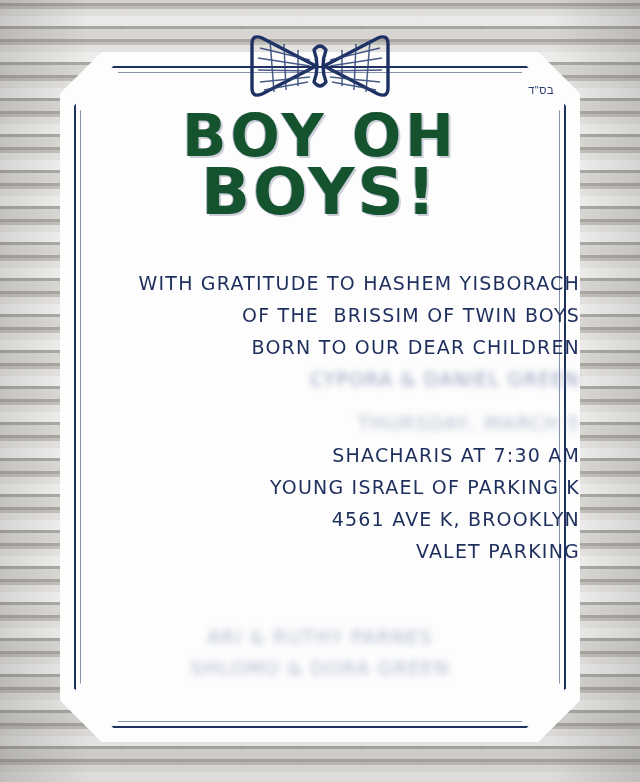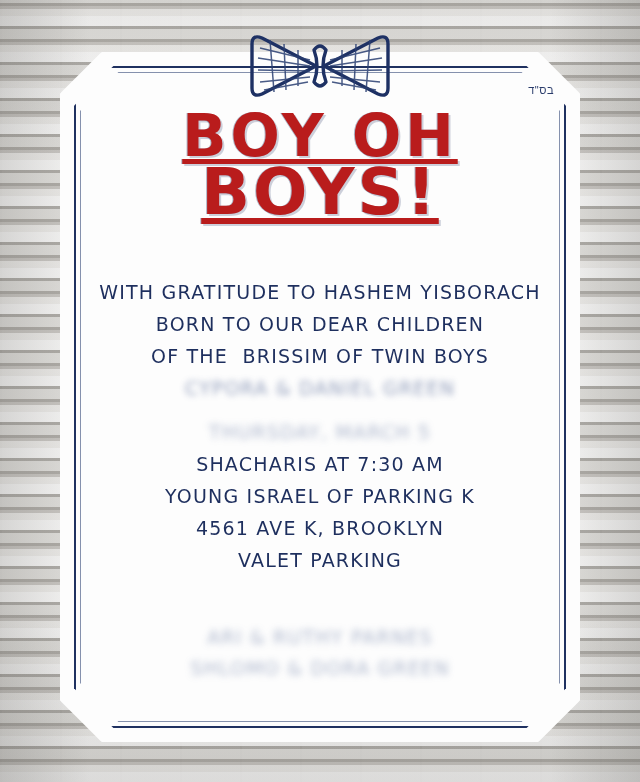--- a/index.html
+++ b/index.html
@@ -115,25 +115,24 @@
     position: absolute;
     right: 26px; top: 32px;
     font-size: 11px;
     color: #2a3c6b;
     letter-spacing: .5px;
   }
 
   #title {
     position: absolute;
     left: 0; right: 0; top: 58px;
-    color: #b91c1c;
+    color: #14532d;
     font-family: "DejaVu Sans", sans-serif;
     font-weight: bold;
     line-height: .92;
-    text-decoration: underline;
   }
   #title .l1 {
     display: block;
     font-size: 58px;
     letter-spacing: 4px;
     text-shadow:
       2px 2px 0 rgba(30,47,94,0.22),
       -1px 0 0 rgba(30,47,94,0.35);
   }
   #title .l2 {
@@ -142,26 +141,27 @@
     letter-spacing: 3px;
     margin-top: 0;
     text-shadow:
       2px 2px 0 rgba(30,47,94,0.22),
       -1px 0 0 rgba(30,47,94,0.35);
   }
 
   #body {
     position: absolute;
     left: 0; right: 0;
-    top: 224px;
+    top: 215px;
     color: #1e2f5e;
     font-family: "DejaVu Sans", sans-serif;
     font-size: 19px;
     letter-spacing: 1.2px;
     line-height: 32px;
+    text-align: right;
   }
   #body .line { display: block; white-space: pre; }
   #body .gap  { display: block; height: 12px; }
 
   .blurred {
     color: #6f7fa6;
     filter: blur(3.2px);
     opacity: .75;
   }
   .blurred-strong {
@@ -224,22 +224,22 @@
 
     <div id="bsd">בס"ד</div>
 
     <div id="title">
       <span class="l1">BOY OH</span>
       <span class="l2">BOYS!</span>
     </div>
 
     <div id="body">
       <span class="line">WITH GRATITUDE TO HASHEM YISBORACH</span>
+      <span class="line">OF THE  BRISSIM OF TWIN BOYS</span>
       <span class="line">BORN TO OUR DEAR CHILDREN</span>
-      <span class="line">OF THE  BRISSIM OF TWIN BOYS</span>
       <span class="line blurred">CYPORA &amp; DANIEL GREEN</span>
       <span class="gap"></span>
       <span class="line blurred-strong">THURSDAY, MARCH 5</span>
       <span class="line">SHACHARIS AT 7:30 AM</span>
       <span class="line">YOUNG ISRAEL OF PARKING K</span>
       <span class="line">4561 AVE K, BROOKLYN</span>
       <span class="line">VALET PARKING</span>
     </div>
 
     <div id="hosts">

